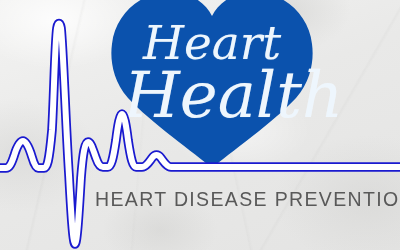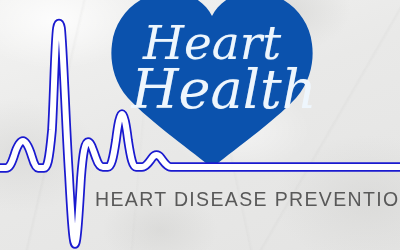--- a/index.html
+++ b/index.html
@@ -58,21 +58,21 @@
   #script-heart{
     position:absolute;
     left:112px; top:19px; width:200px;
     font-size:47px;
     letter-spacing:0px;
     text-align:center;
   }
   #script-health{
     position:absolute;
     left:124px; top:63px; width:200px;
-    font-size:54px;
+    font-size:64px;
     letter-spacing:0px;
     text-align:center;
   }
 
   
   #tagline{
     position:absolute;
     left:95px;
     top:188px;
     font-family:"Liberation Sans",sans-serif;

